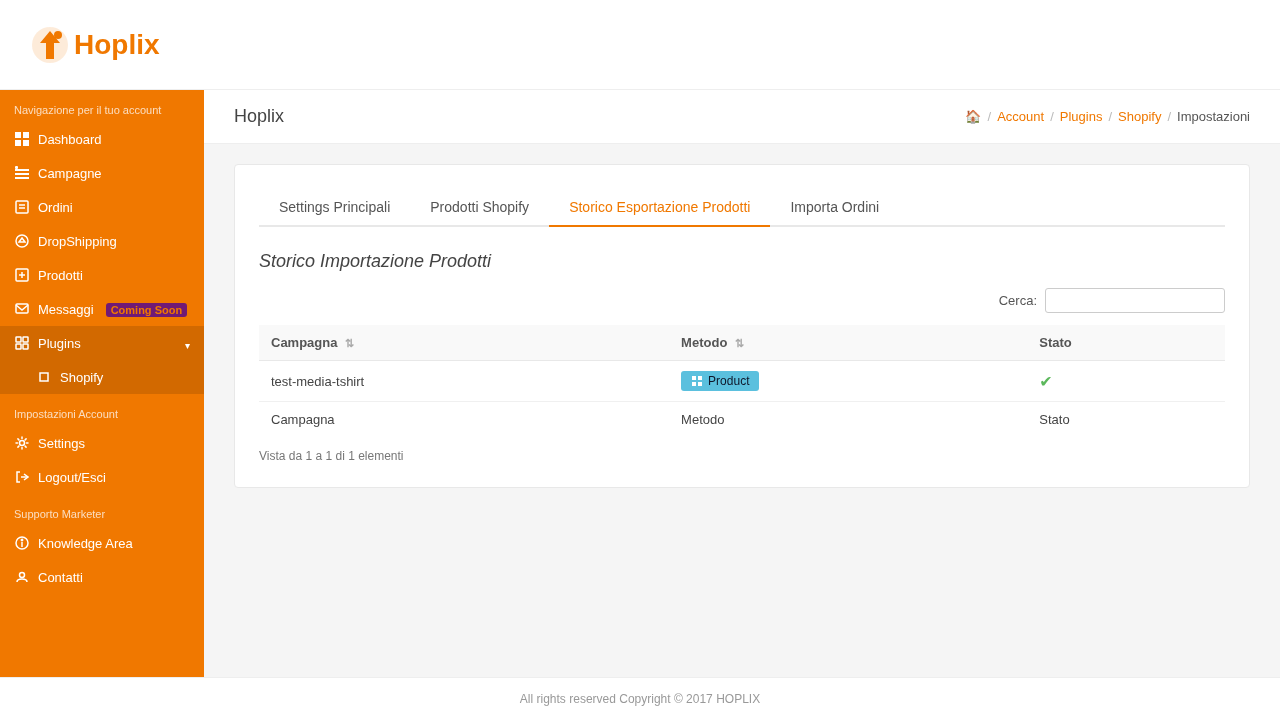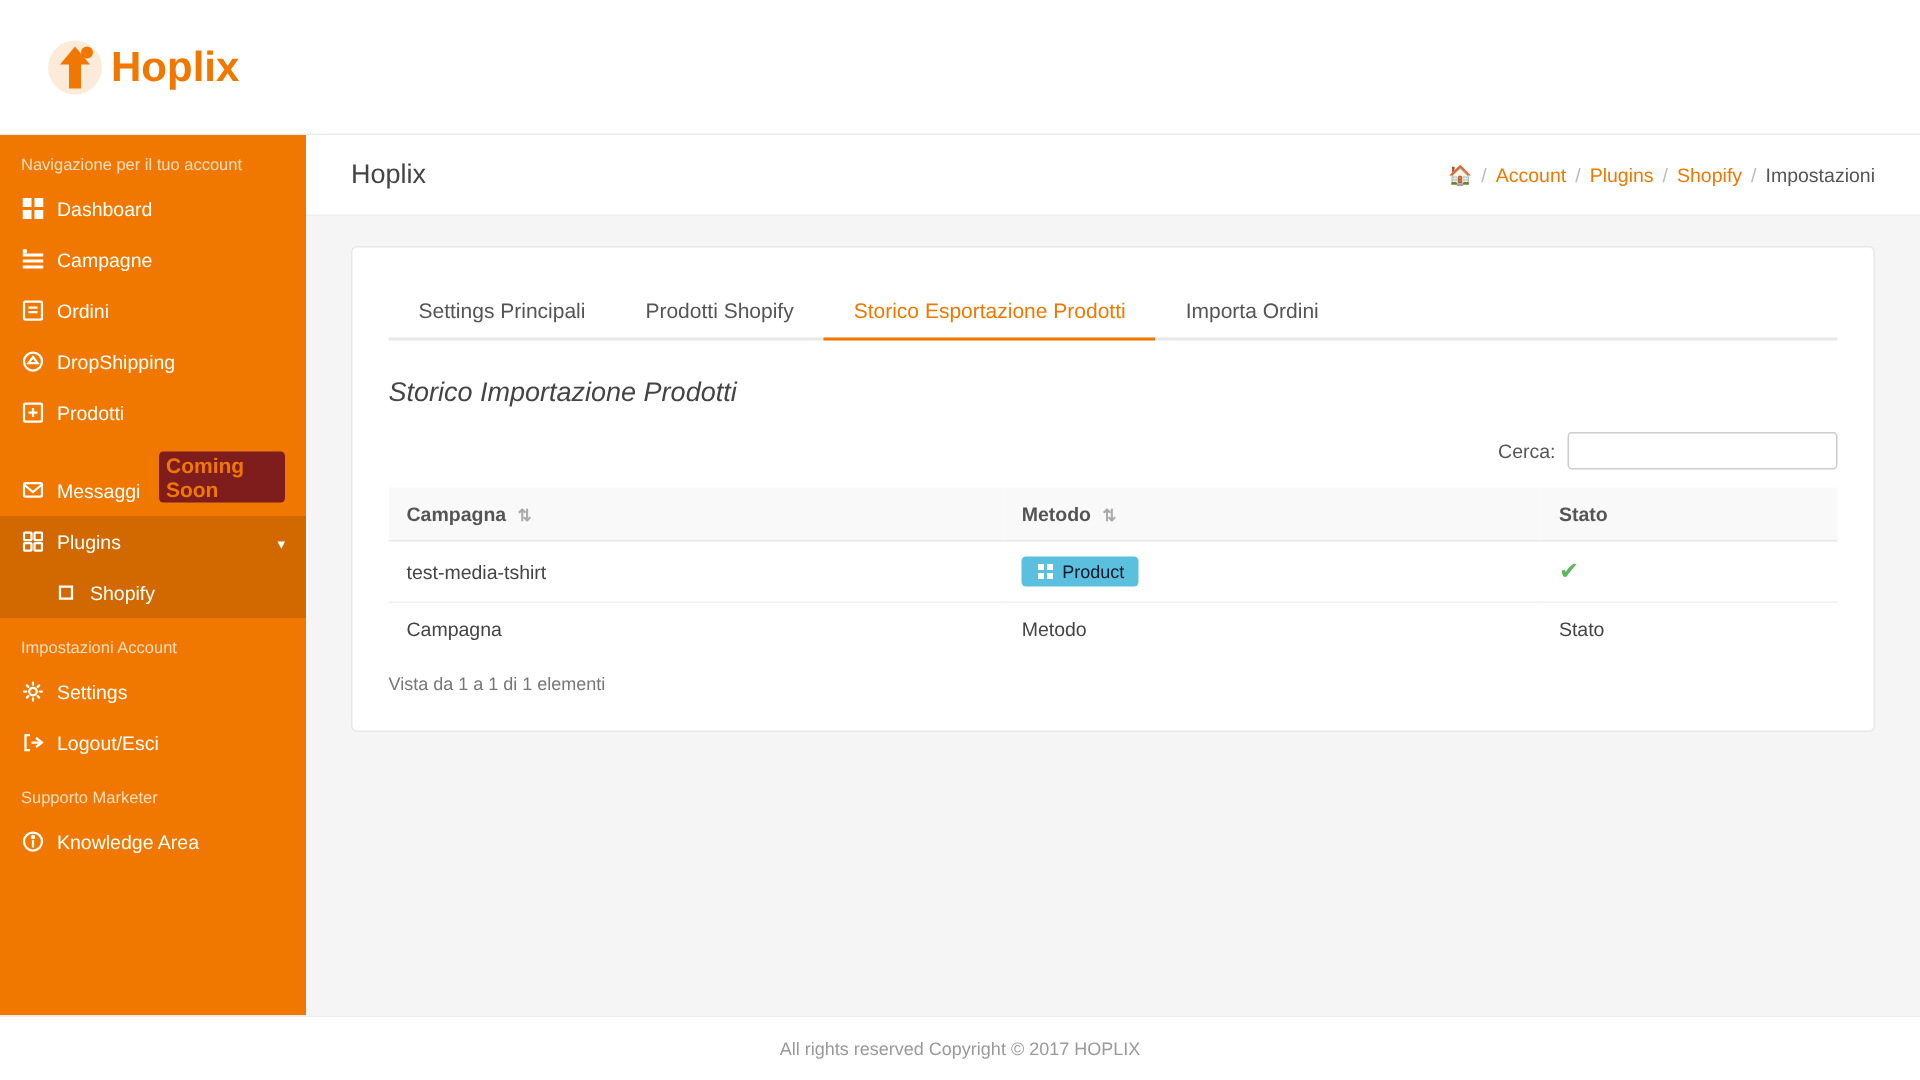--- a/index.html
+++ b/index.html
@@ -75,23 +75,23 @@
     .sidebar-item.active { background: rgba(0,0,0,0.12); }
     .sidebar-item .icon-box {
       width: 16px;
       height: 16px;
       display: flex;
       align-items: center;
       justify-content: center;
       flex-shrink: 0;
     }
     .badge-coming {
-      background: #7f1d1d;
+      background: #701a75;
       color: #f07800;
-      font-size: 14px;
+      font-size: 11px;
       padding: 1px 5px;
       border-radius: 3px;
       font-weight: bold;
       margin-left: 4px;
     }
     .sub-item {
       padding-left: 36px;
     }
     .chevron {
       margin-left: auto;
@@ -393,20 +393,29 @@
       <span class="icon-box">
         <svg width="14" height="14" viewBox="0 0 14 14" fill="none" stroke="white" stroke-width="1.5">
             <circle cx="7" cy="7" r="6"></circle>
             <line x1="7" y1="6" x2="7" y2="11"></line>
             <circle cx="7" cy="4" r="0.7" fill="white"></circle>
           </svg>
       </span>
       <span>Knowledge Area</span>
     </div>
 
+    <div class="sidebar-item">
+      <span class="icon-box">
+        <svg width="14" height="14" viewBox="0 0 14 14" fill="none" stroke="white" stroke-width="1.5">
+            <circle cx="7" cy="5" r="2.5"></circle>
+            <path d="M2 12 Q2 9 7 9 Q12 9 12 12"></path>
+          </svg>
+      </span>
+      <span>Contatti</span>
+    </div>
   </nav>
 
   <div class="content-area">
 
     <div class="page-header">
       <span class="page-title">Hoplix</span>
       <div class="breadcrumb">
         <span style="color:#f07800;cursor:pointer;">🏠</span>
         <span class="sep">/</span>
         <a href="#">Account</a>

